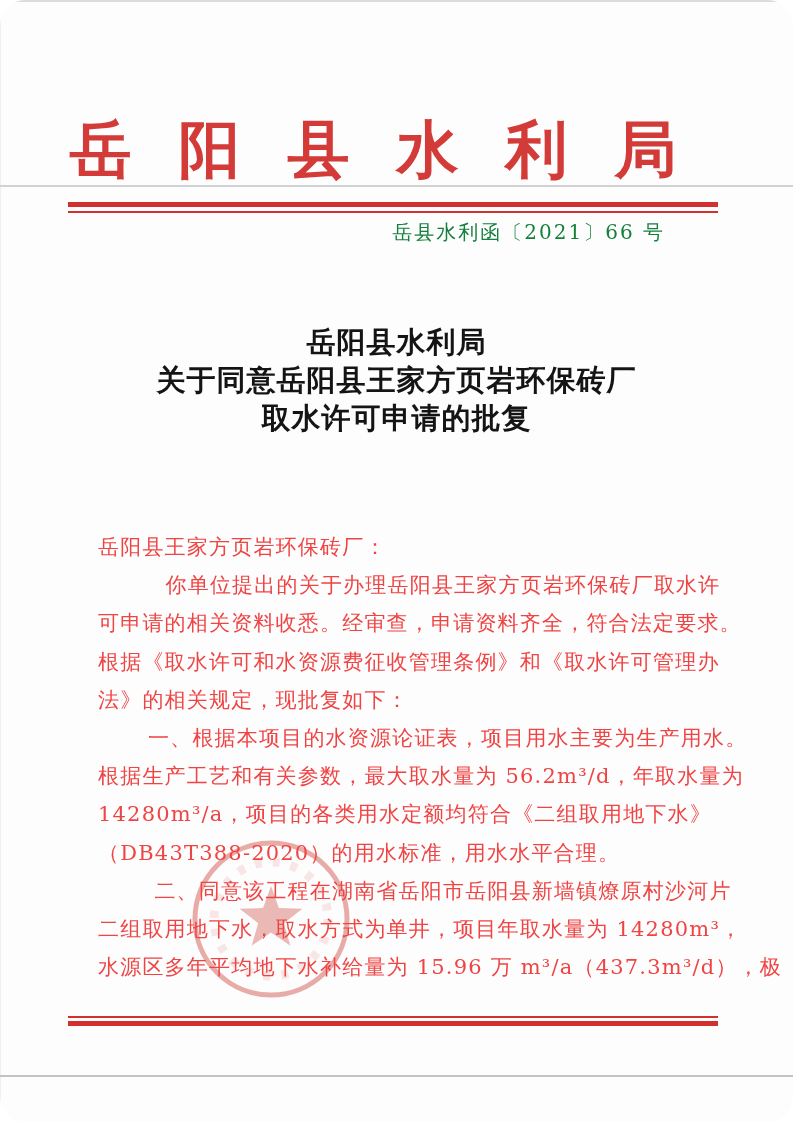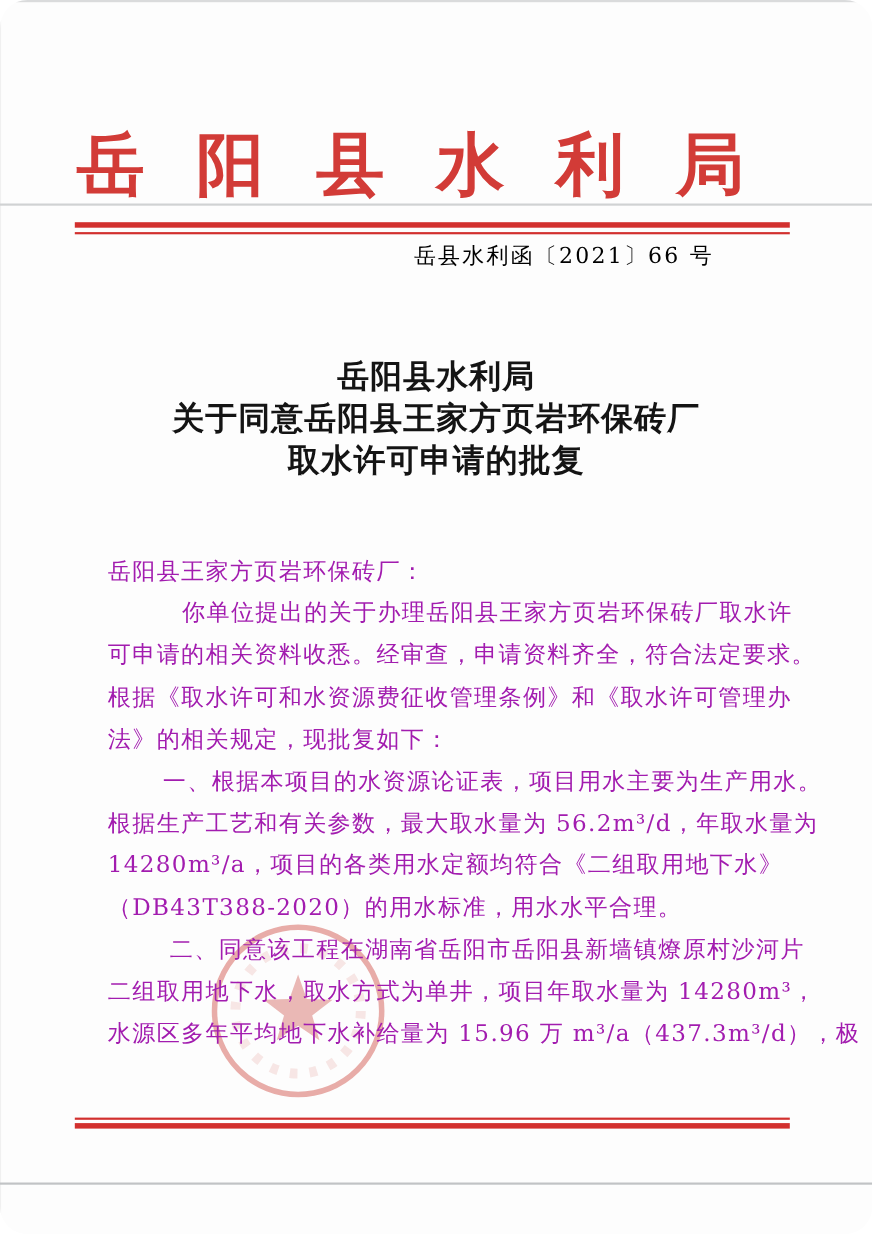--- a/index.html
+++ b/index.html
@@ -28,36 +28,36 @@
     white-space:nowrap;
   }
   
   .rule{position:absolute;left:68px;width:650px;background:#d2302e;}
   .rule.hdr-thick{top:202px;height:5px;}
   .rule.hdr-thin{top:211px;height:2px;}
   .rule.ftr-thin{top:1016px;height:2px;}
   .rule.ftr-thick{top:1021px;height:5px;}
 
   .doc-number{
-    position:absolute;top:219px;right:144px;
-    font-size:20px;line-height:26px;color:#000000;
+    position:absolute;top:219px;right:128px;
+    font-size:20px;line-height:26px;color:#15803d;
     letter-spacing:2px;white-space:nowrap;
   }
 
   .doc-title{
     position:absolute;top:323px;left:0;width:100%;
     text-align:center;color:#141414;
     font-size:29px;line-height:38px;font-weight:bold;
     letter-spacing:1px;
   }
   .doc-title div{white-space:nowrap;}
 
   .body-text{
-    position:absolute;top:500px;left:98px;width:640px;
-    font-size:21px;line-height:38.2px;color:#a21caf;
+    position:absolute;top:528px;left:98px;width:640px;
+    font-size:21px;line-height:38.2px;color:#ef4444;
     letter-spacing:1.2px;
     z-index:2;
   }
   .body-line{white-space:nowrap;}
   .body-line.indent{text-indent:50px;text-align:center;}
 
   .seal{
     position:absolute;left:189px;top:837px;width:164px;height:164px;
     z-index:1;opacity:0.82;filter:blur(0.5px);
   }

